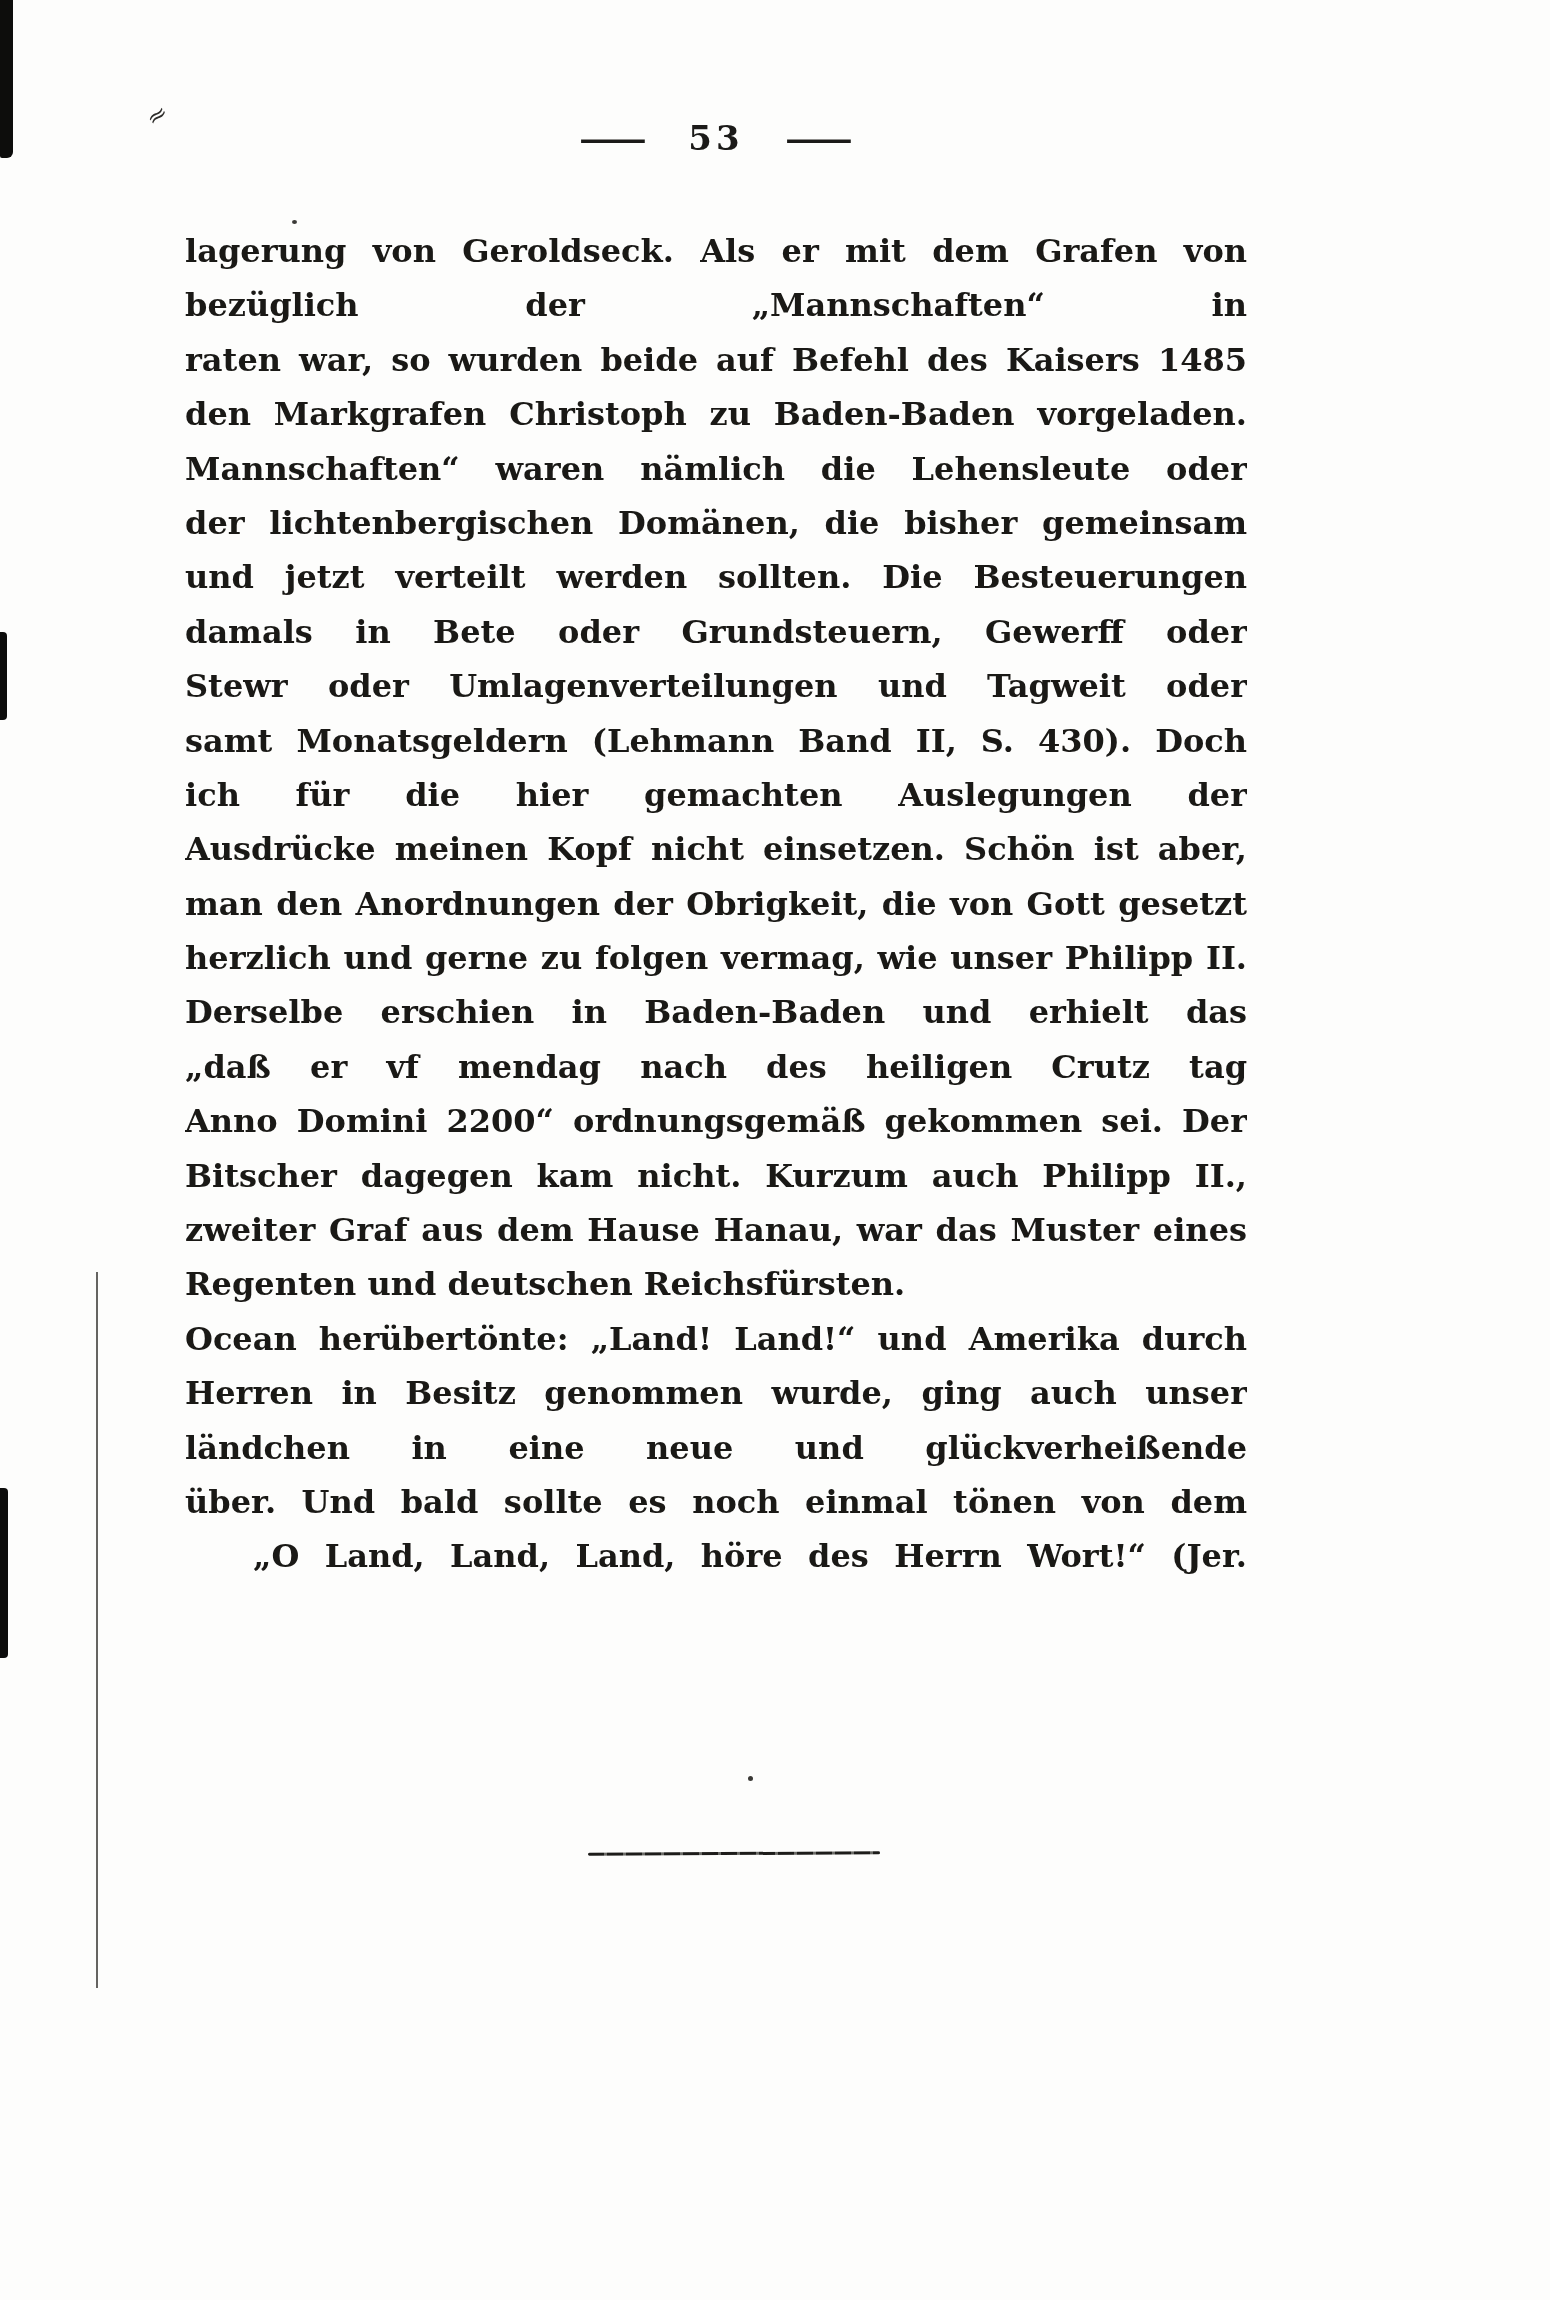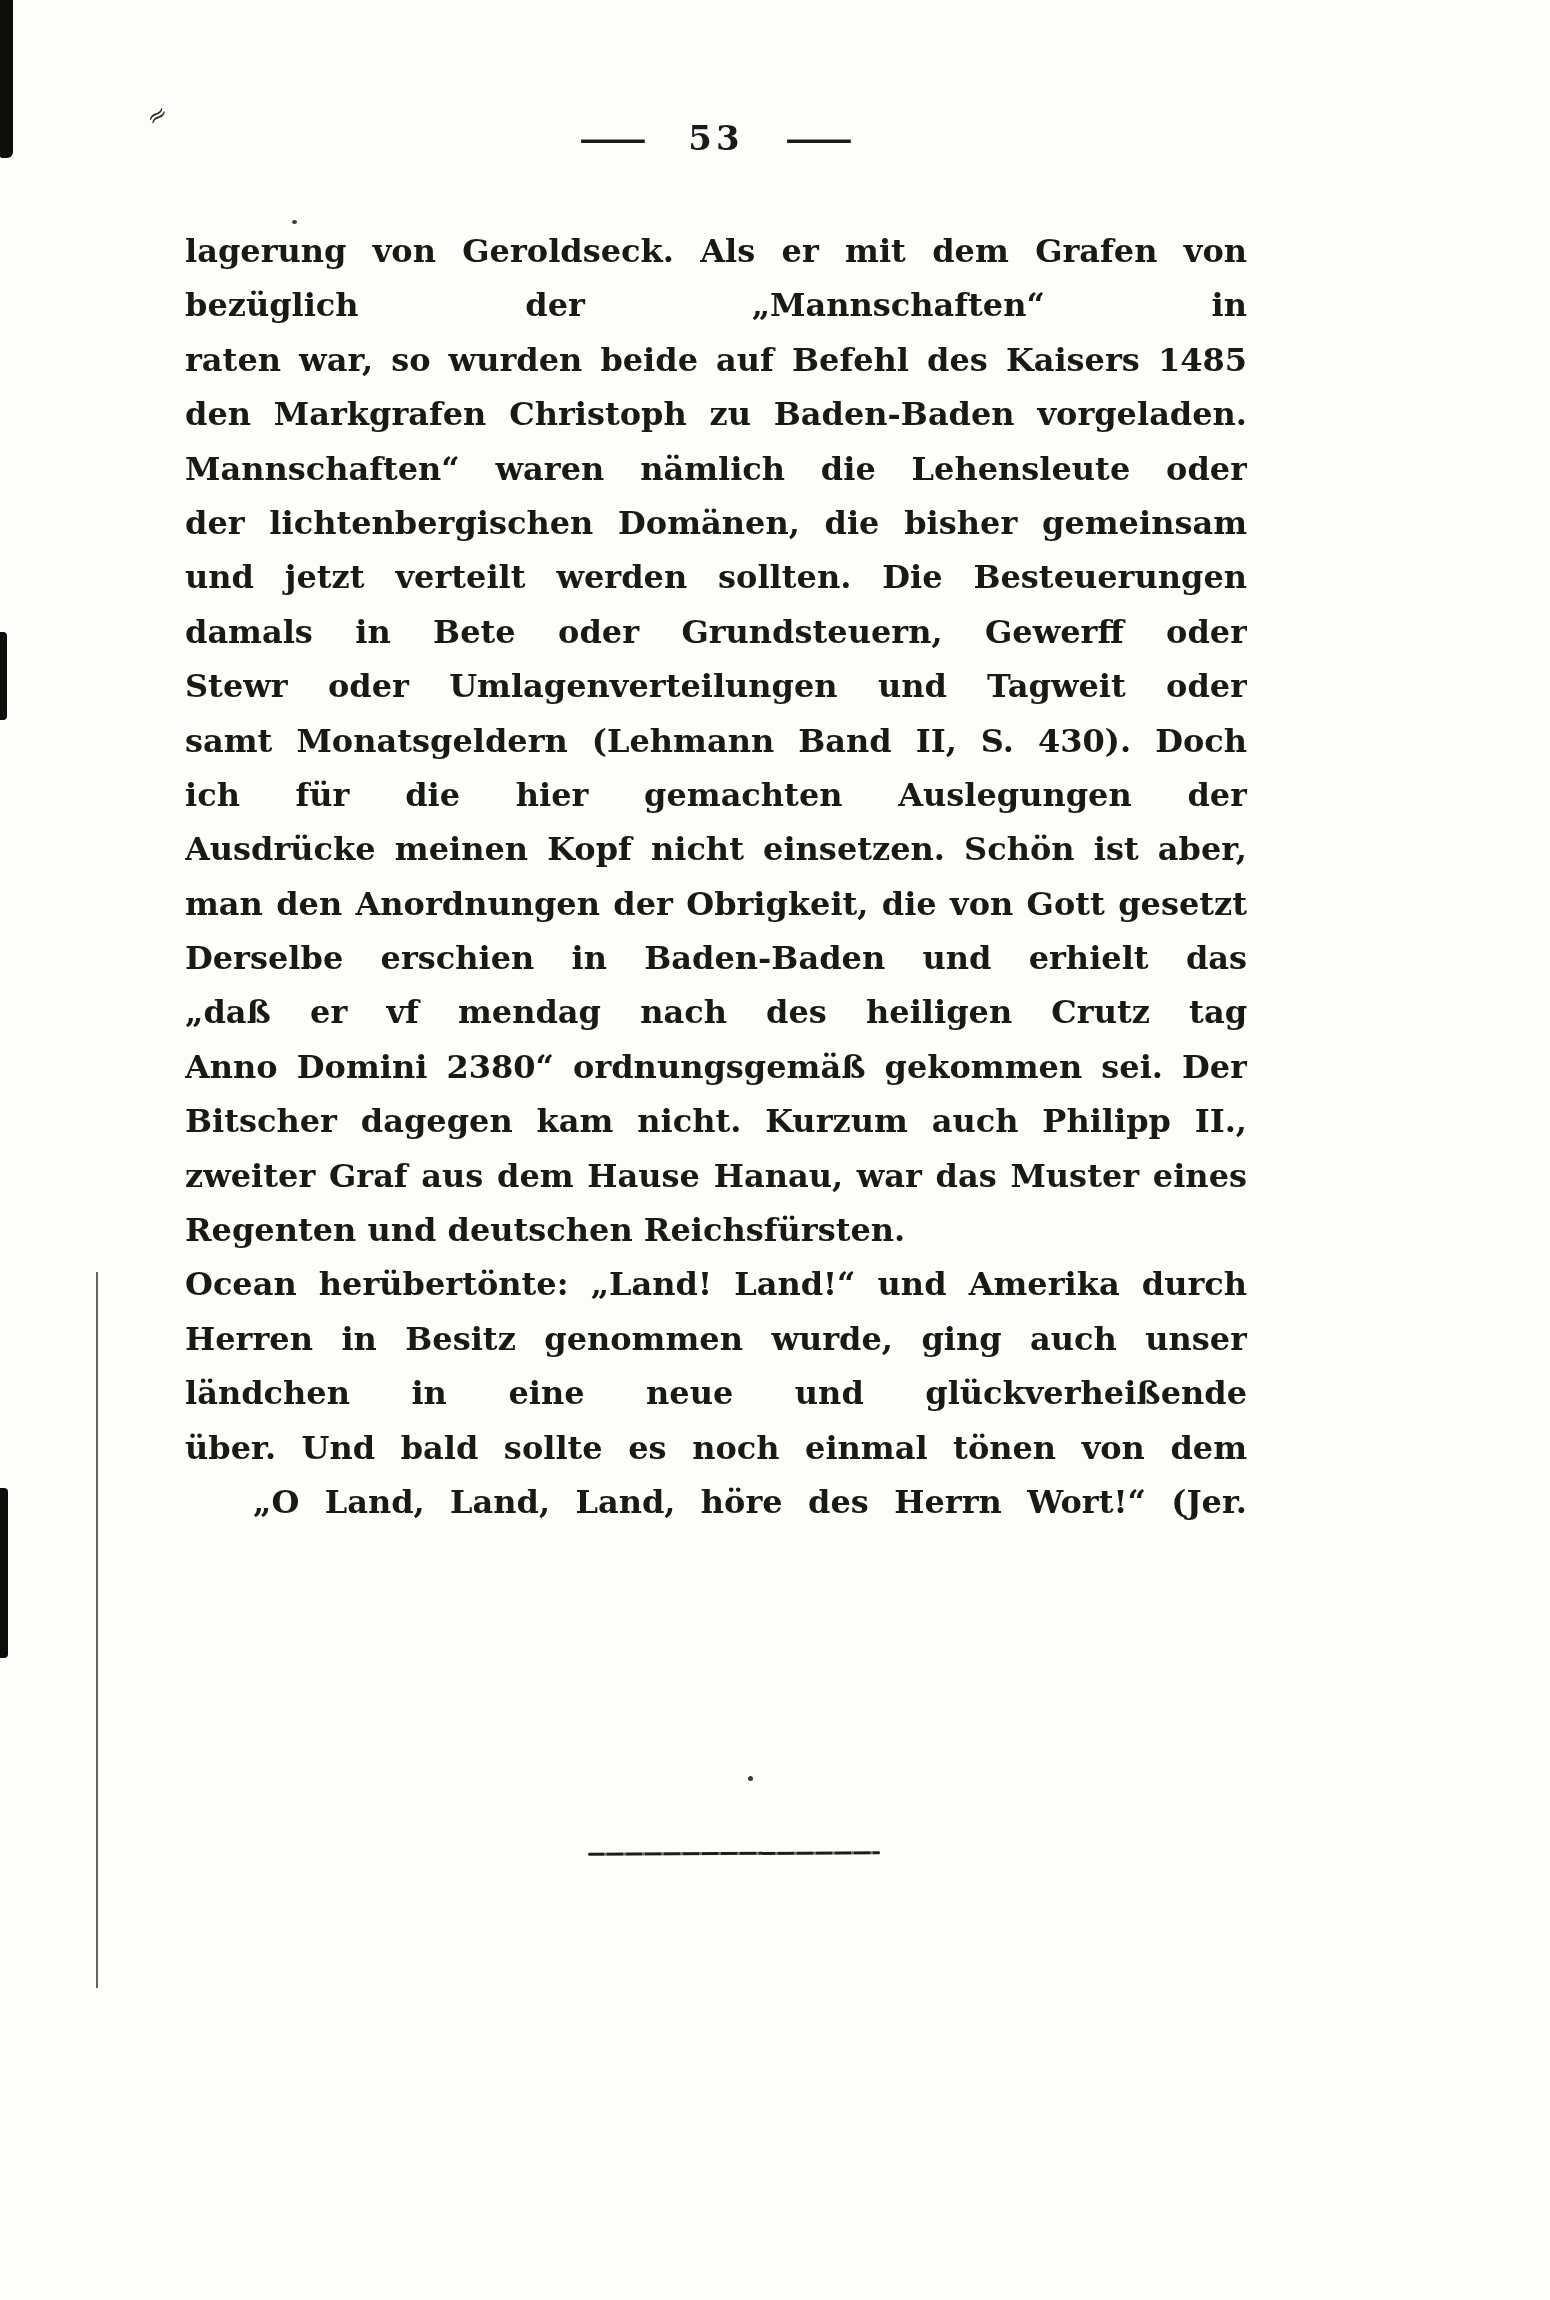--- a/index.html
+++ b/index.html
@@ -133,23 +133,24 @@
     <div class="text-line">den Markgrafen Christoph zu Baden-Baden vorgeladen. „Die</div>
     <div class="text-line">Mannschaften“ waren nämlich die Lehensleute oder Pächter</div>
     <div class="text-line">der lichtenbergischen Domänen, die bisher gemeinsam waren</div>
     <div class="text-line">und jetzt verteilt werden sollten. Die Besteuerungen zerfielen</div>
     <div class="text-line">damals in Bete oder Grundsteuern, Gewerff oder Pachtzinsen,</div>
     <div class="text-line">Stewr oder Umlagenverteilungen und Tagweit oder Frohnden</div>
     <div class="text-line">samt Monatsgeldern (Lehmann Band II, S. 430). Doch möchte</div>
     <div class="text-line">ich für die hier gemachten Auslegungen der altertümlichen</div>
     <div class="text-line">Ausdrücke meinen Kopf nicht einsetzen. Schön ist aber, wenn</div>
     <div class="text-line">man den Anordnungen der Obrigkeit, die von Gott gesetzt ist,</div>
+    <div class="text-line">herzlich und gerne zu folgen vermag, wie unser Philipp II.</div>
     <div class="text-line">Derselbe erschien in Baden-Baden und erhielt das Zeugnis,</div>
     <div class="text-line">„daß er vf mendag nach des heiligen Crutz tag exaltacionis</div>
-    <div class="text-line">Anno Domini 2380“ ordnungsgemäß gekommen sei. Der</div>
+    <div class="text-line">Anno Domini 2200“ ordnungsgemäß gekommen sei. Der</div>
     <div class="text-line">Bitscher dagegen kam nicht. Kurzum auch Philipp II., unser</div>
     <div class="text-line">zweiter Graf aus dem Hause Hanau, war das Muster eines</div>
     <div class="text-line last-of-para">Regenten und deutschen Reichsfürsten.</div>
 
     <div class="text-line">Ocean herübertönte: „Land! Land!“ und Amerika durch neue</div>
     <div class="text-line">Herren in Besitz genommen wurde, ging auch unser Hanauer-</div>
     <div class="text-line">ländchen in eine neue und glückverheißende Herrschaftlichkeit</div>
     <div class="text-line">über. Und bald sollte es noch einmal tönen von dem Wasgen-</div>
 
     <div class="text-line last-of-para indent-2">„O Land, Land, Land, höre des Herrn Wort!“ (Jer. 22,29).</div>

